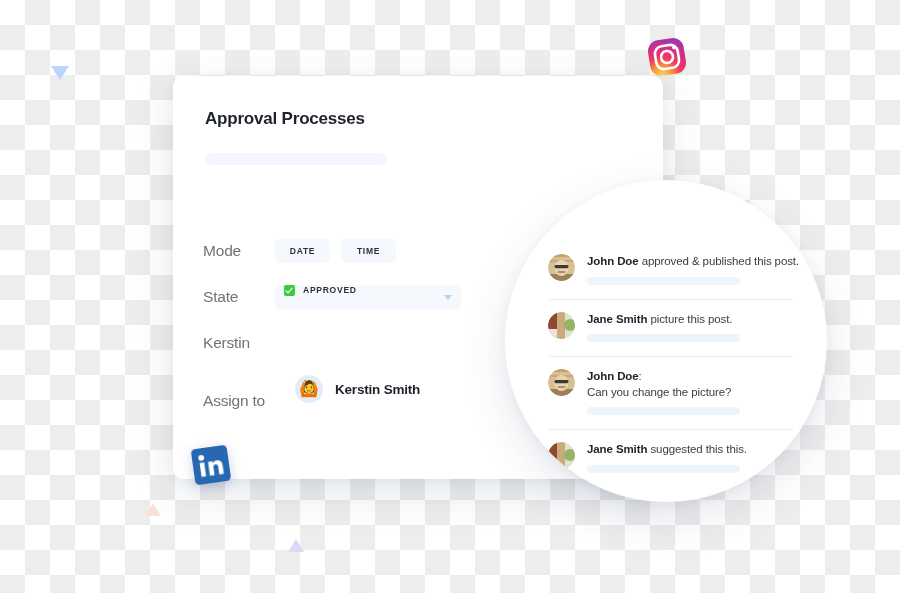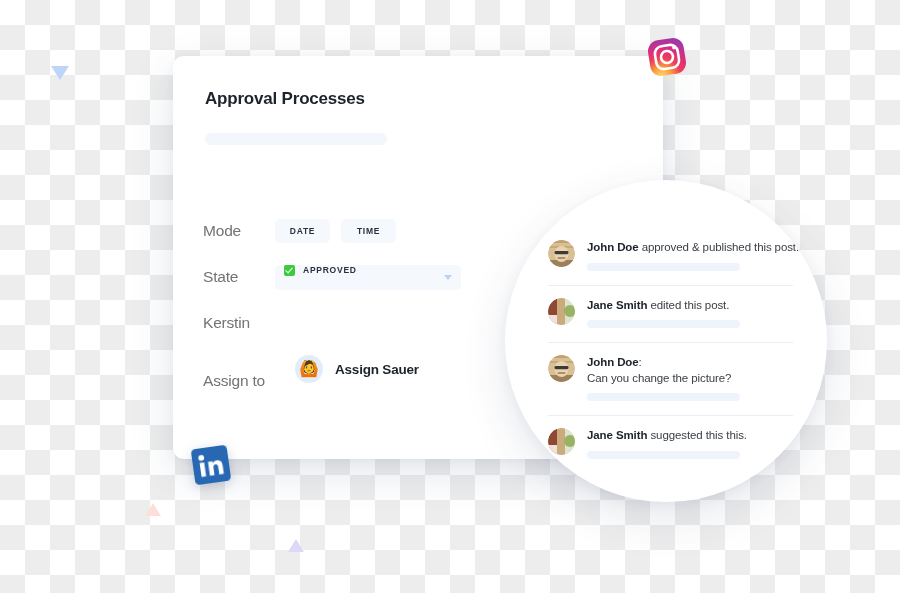--- a/index.html
+++ b/index.html
@@ -41,21 +41,21 @@
   }
   .tri-purple {
     left: 288px; top: 539px;
     border-bottom: 13px solid #dcd9f8;
     border-left-width: 8px; border-right-width: 8px;
   }
 
   
   .card {
     position: absolute;
-    left: 173px; top: 56px;
+    left: 173px; top: 76px;
     width: 490px; height: 403px;
     background: #ffffff;
     border-radius: 11px;
     box-shadow: 0 14px 44px rgba(40, 60, 100, 0.13),
                 0 2px 10px rgba(40, 60, 100, 0.05);
   }
 
   .card-title {
     position: absolute;
     left: 32px; top: 33px;
@@ -194,21 +194,21 @@
     width: 322px; height: 322px;
     border-radius: 50%;
     background: #ffffff;
     box-shadow: 0 16px 46px rgba(40, 60, 100, 0.12),
                 0 3px 12px rgba(40, 60, 100, 0.05);
     overflow: hidden;
   }
 
   .feed {
     position: absolute;
-    left: 43px; top: 48px;
+    left: 43px; top: 62px;
     width: 245px;
   }
   .feed-item {
     position: relative;
     display: flex;
     padding: 11px 0 14px 0;
   }
   .feed-item + .feed-item { border-top: 1px solid #eceef1; }
 
   .avatar-feed {
@@ -283,21 +283,21 @@
     </div>
 
     <div class="row">
       <div class="row-label">Kerstin</div>
     </div>
 
     <div class="row">
       <div class="row-label wide">Assign to</div>
       <div class="assignee">
         <span class="avatar-sm">🙆</span>
-        <span class="assignee-name">Assign Sauer</span>
+        <span class="assignee-name">Kerstin Smith</span>
       </div>
     </div>
 
   </div>
 </div>
 
 <div class="circle">
   <div class="feed">
 
     <div class="feed-item">
@@ -340,21 +340,21 @@
             <rect x="0" y="0" width="9" height="27" fill="#8e4834"></rect>
             <rect x="0" y="17" width="9" height="10" fill="#f0e2da"></rect>
             <rect x="9" y="0" width="8" height="27" fill="#c9ab7e"></rect>
             <rect x="17" y="0" width="10" height="27" fill="#dfe4cf"></rect>
             <circle cx="22" cy="13" r="6" fill="#97b464"></circle>
           </g>
         </svg>
       </span>
       <div class="feed-body">
         <div class="feed-text">
-          <span class="who">Jane Smith</span><span> edited this post.</span>
+          <span class="who">Jane Smith</span><span> picture this post.</span>
         </div>
         <div class="skeleton-line"></div>
       </div>
     </div>
 
     <div class="feed-item">
       <span class="avatar-feed">
         <svg viewBox="0 0 27 27" width="27" height="27" aria-hidden="true">
           <defs>
               <clipPath id="c3">

